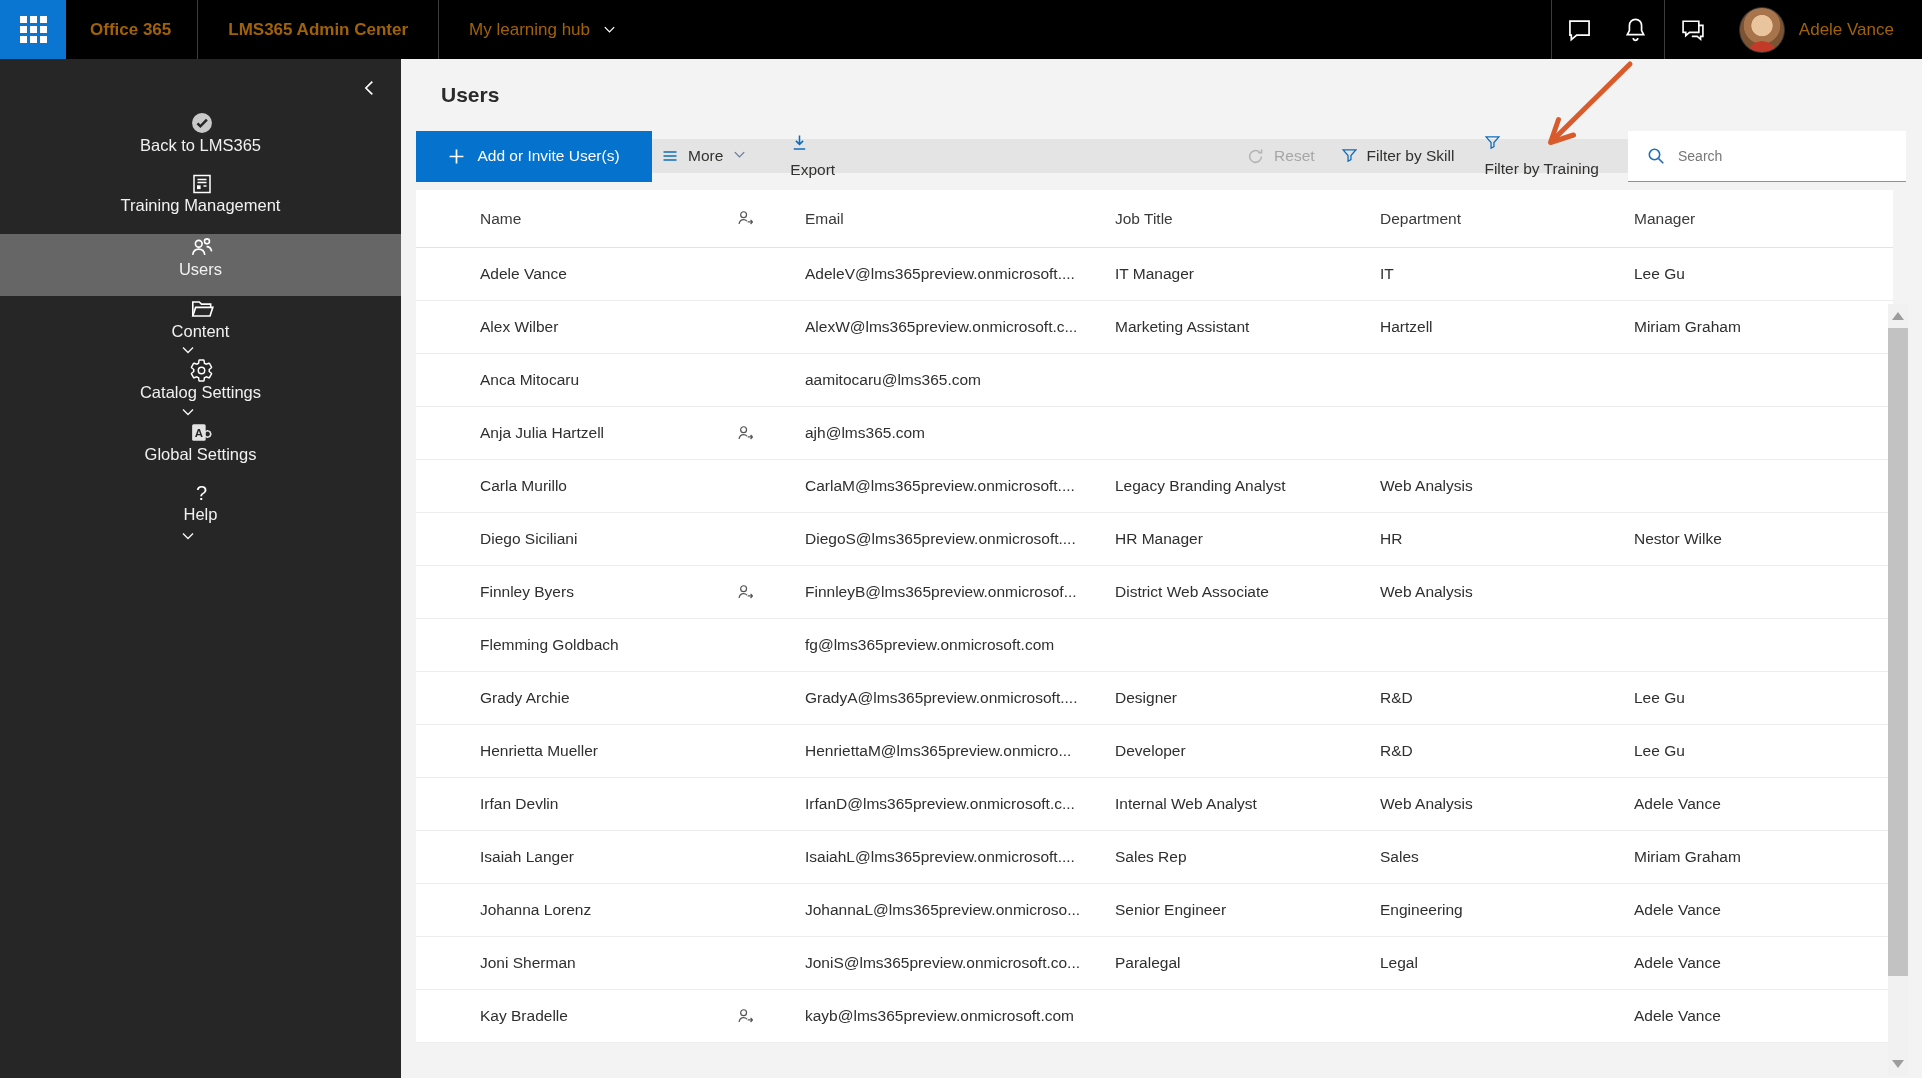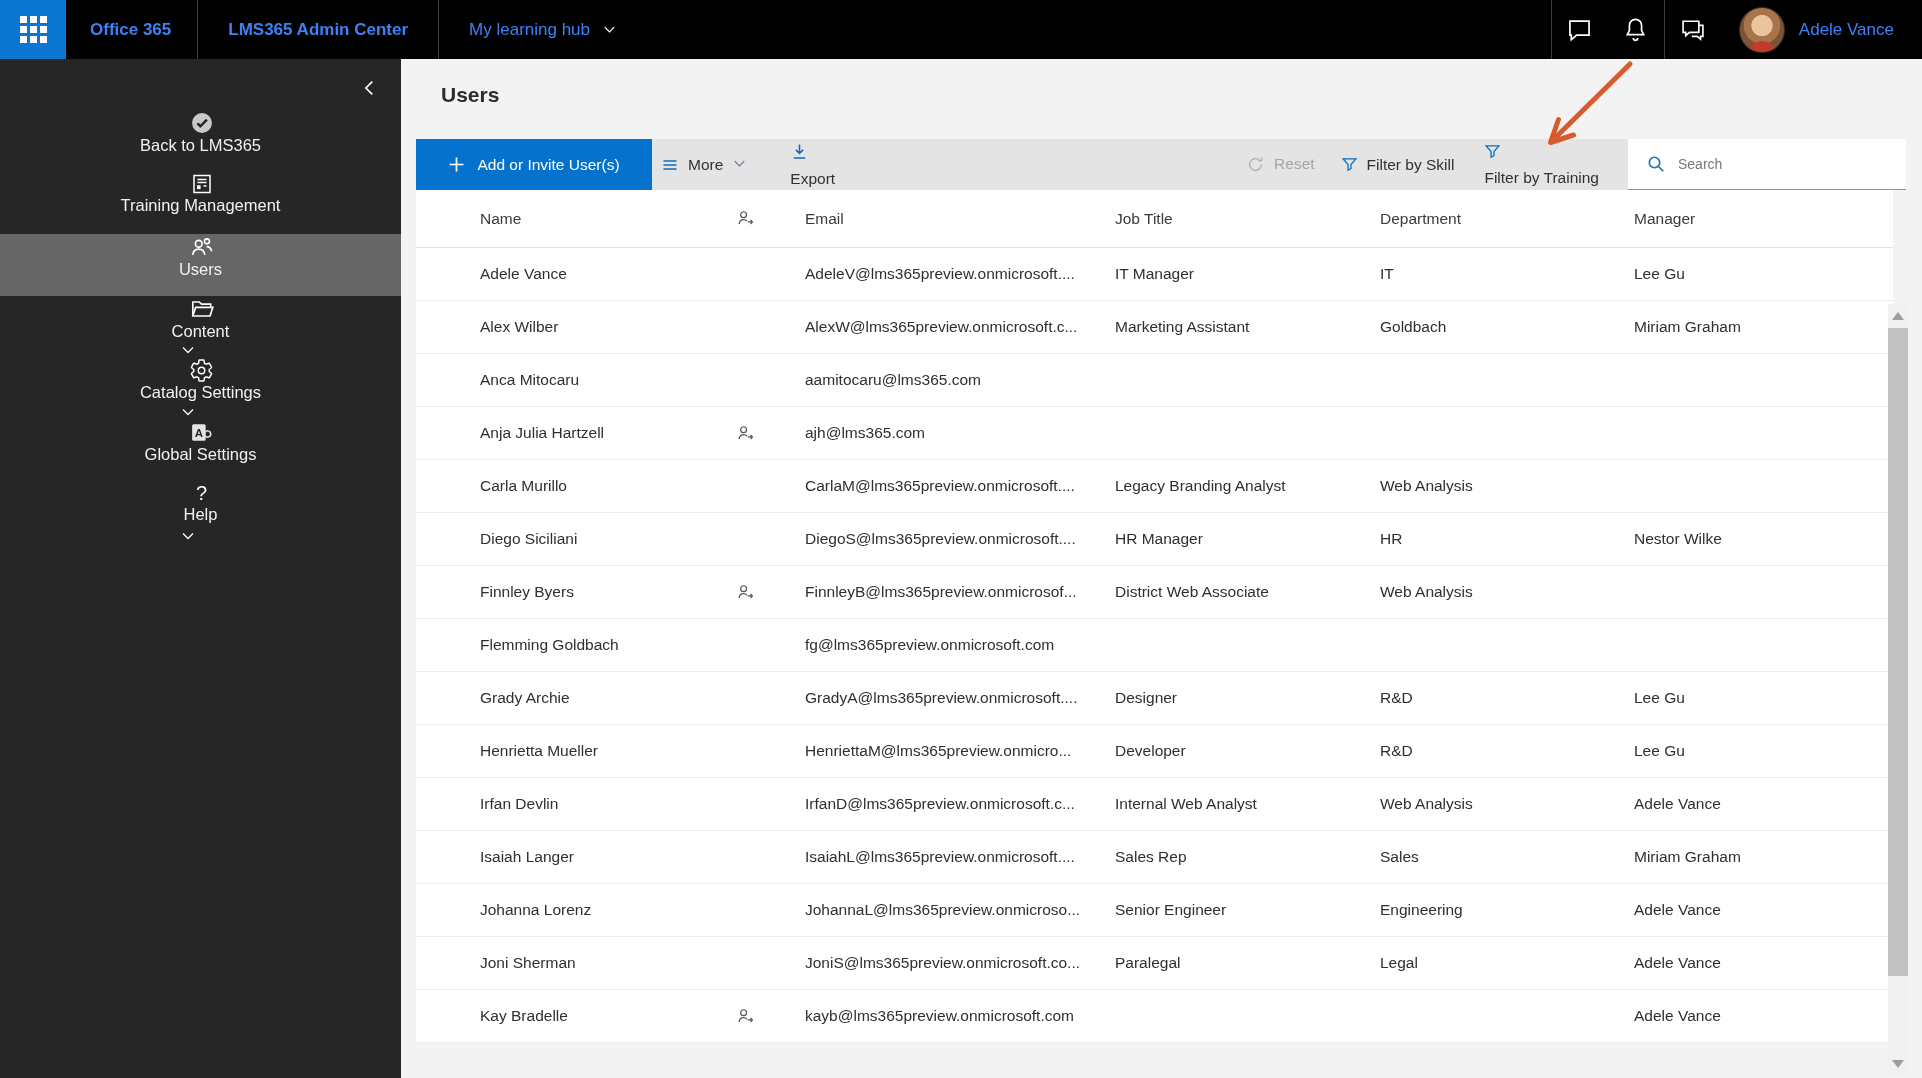--- a/index.html
+++ b/index.html
@@ -9,21 +9,21 @@
     background:#f3f3f3;
     position:relative;
     color:#323130;
     box-shadow: inset 0 0 0 2px #2a2a2a;
   }
   svg { display:block; }
 
   
   .topbar {
     position:absolute; top:0; left:0; right:0; height:59px;
-    background:#000; display:flex; align-items:center; color:#3b82f6;
+    background:#000; display:flex; align-items:center; color:#a16207;
   }
   .waffle {
     width:66px; height:59px; background:#0b76d1; display:flex;
     align-items:center; justify-content:center; cursor:pointer; flex:0 0 auto;
   }
   .waffle-grid { display:grid; grid-template-columns:repeat(3,7px); grid-template-rows:repeat(3,7px); gap:3px; }
   .waffle-grid span { background:#fff; width:7px; height:7px; }
   .tb-text { font-size:17px; white-space:nowrap; }
   .tb-brand { font-weight:700; padding:0 26px 0 24px; }
   .tb-sep { width:1px; height:59px; background:#3c3c3c; flex:0 0 auto; }
@@ -54,21 +54,21 @@
   .nav-item.selected { background:#666666; }
   .nav-icon { width:28px; margin-left:24px; margin-right:22px; display:flex; justify-content:center; flex:0 0 auto; }
   .nav-label { flex:1; }
   .nav-chevron { margin-right:26px; opacity:.95; }
 
   
   .main { position:absolute; top:59px; left:401px; right:0; bottom:0; background:#f3f3f3; }
   .page-title { position:absolute; top:24px; left:40px; font-size:21px; font-weight:700; color:#2b2b2b; }
 
   .toolbar {
-    position:absolute; top:80px; left:15px; width:1490px; height:51px;
+    position:absolute; top:80px; left:15px; width:1490px; height:34px;
     background:#e4e4e4; display:flex; align-items:center; font-size:15.5px;
   }
   .btn-primary {
     width:236px; height:51px; background:#0572ce; color:#fff; border:none;
     font-size:15.5px; font-family:inherit; display:flex; align-items:center; justify-content:center;
     gap:12px; cursor:pointer;
   }
   .tbtn { display:flex; gap:9px; cursor:pointer; color:#323130; white-space:nowrap; }
   .tbtn.disabled { color:#a6a6a6; cursor:default; }
   .more-btn { margin-left:9px; }
@@ -343,21 +343,21 @@
     <div class="cell">Alex Wilber</div>
     <div class="icon-cell">
       <svg width="19" height="19" viewBox="0 0 20 20" fill="none" stroke="#555" stroke-width="1.3" style="visibility: hidden;">
               <circle cx="8" cy="6" r="3.1"></circle>
               <path d="M3.2 15.8c.5-3 2.4-4.6 4.8-4.6 1.4 0 2.7.5 3.6 1.5"></path>
               <path d="M12.3 13.6h5.2M17.5 13.6l-2.2-2.2M17.5 13.6l-2.2 2.2"></path>
             </svg>
     </div>
     <div class="cell">AlexW@lms365preview.onmicrosoft.c...</div>
     <div class="cell">Marketing Assistant</div>
-    <div class="cell">Goldbach</div>
+    <div class="cell">Hartzell</div>
     <div class="cell">Miriam Graham</div>
   </div>
 
   <div class="trow">
     <div class="cell">Anca Mitocaru</div>
     <div class="icon-cell">
       <svg width="19" height="19" viewBox="0 0 20 20" fill="none" stroke="#555" stroke-width="1.3" style="visibility: hidden;">
               <circle cx="8" cy="6" r="3.1"></circle>
               <path d="M3.2 15.8c.5-3 2.4-4.6 4.8-4.6 1.4 0 2.7.5 3.6 1.5"></path>
               <path d="M12.3 13.6h5.2M17.5 13.6l-2.2-2.2M17.5 13.6l-2.2 2.2"></path>

